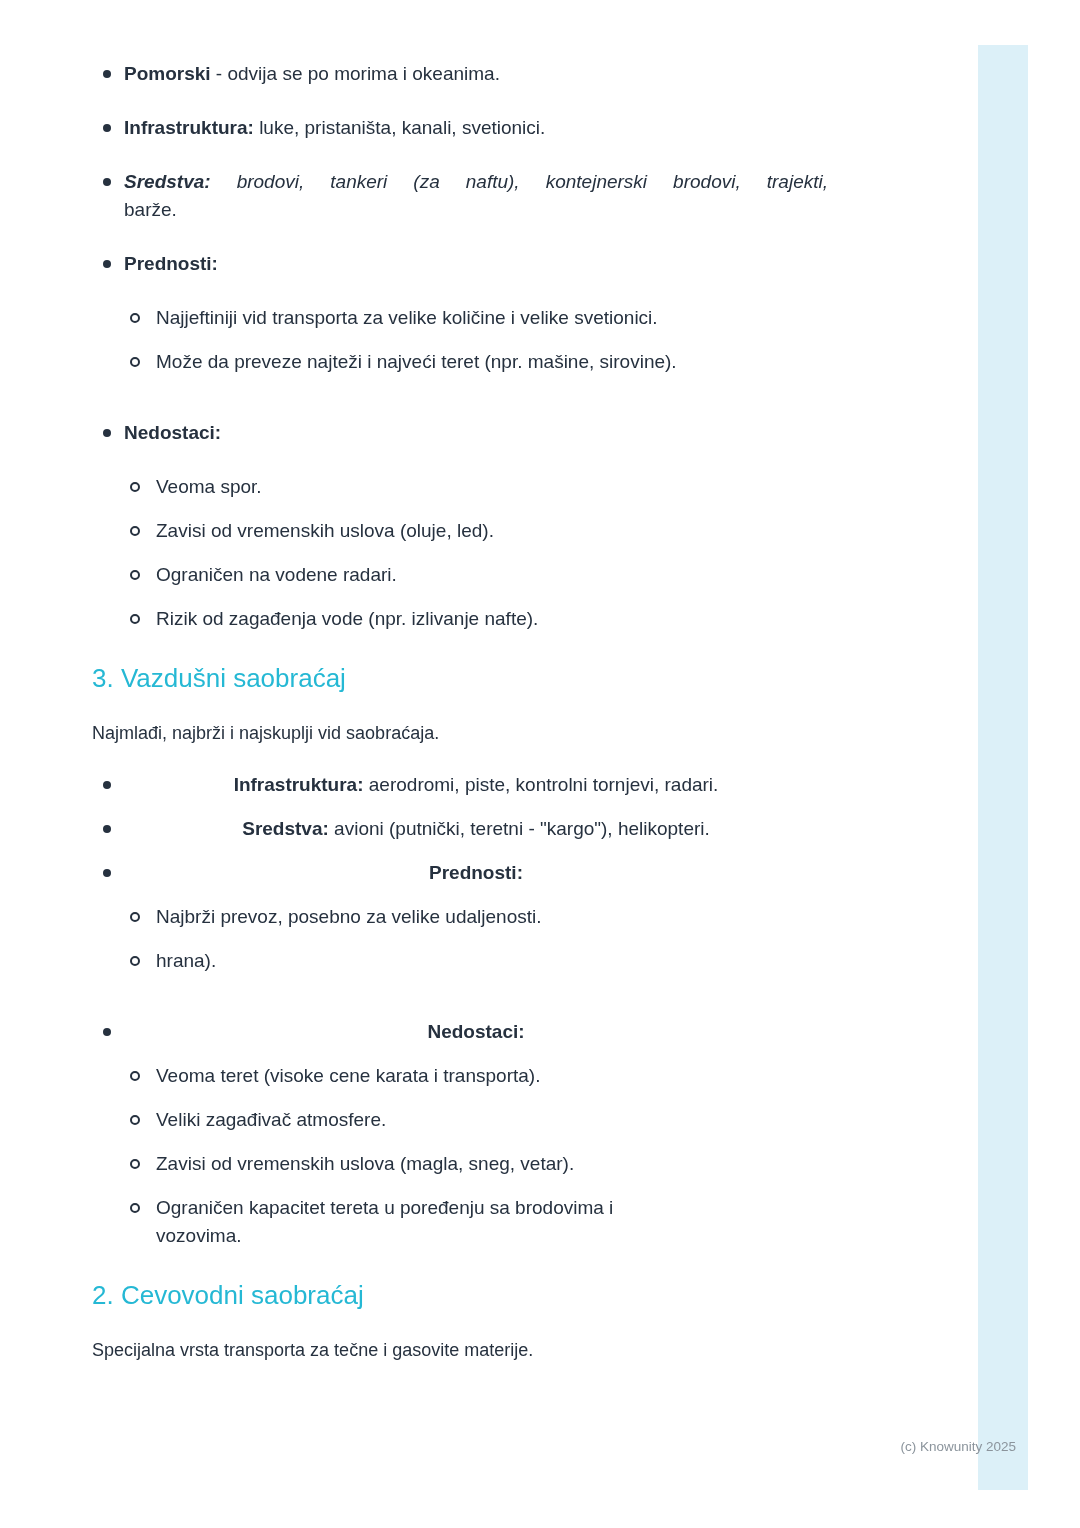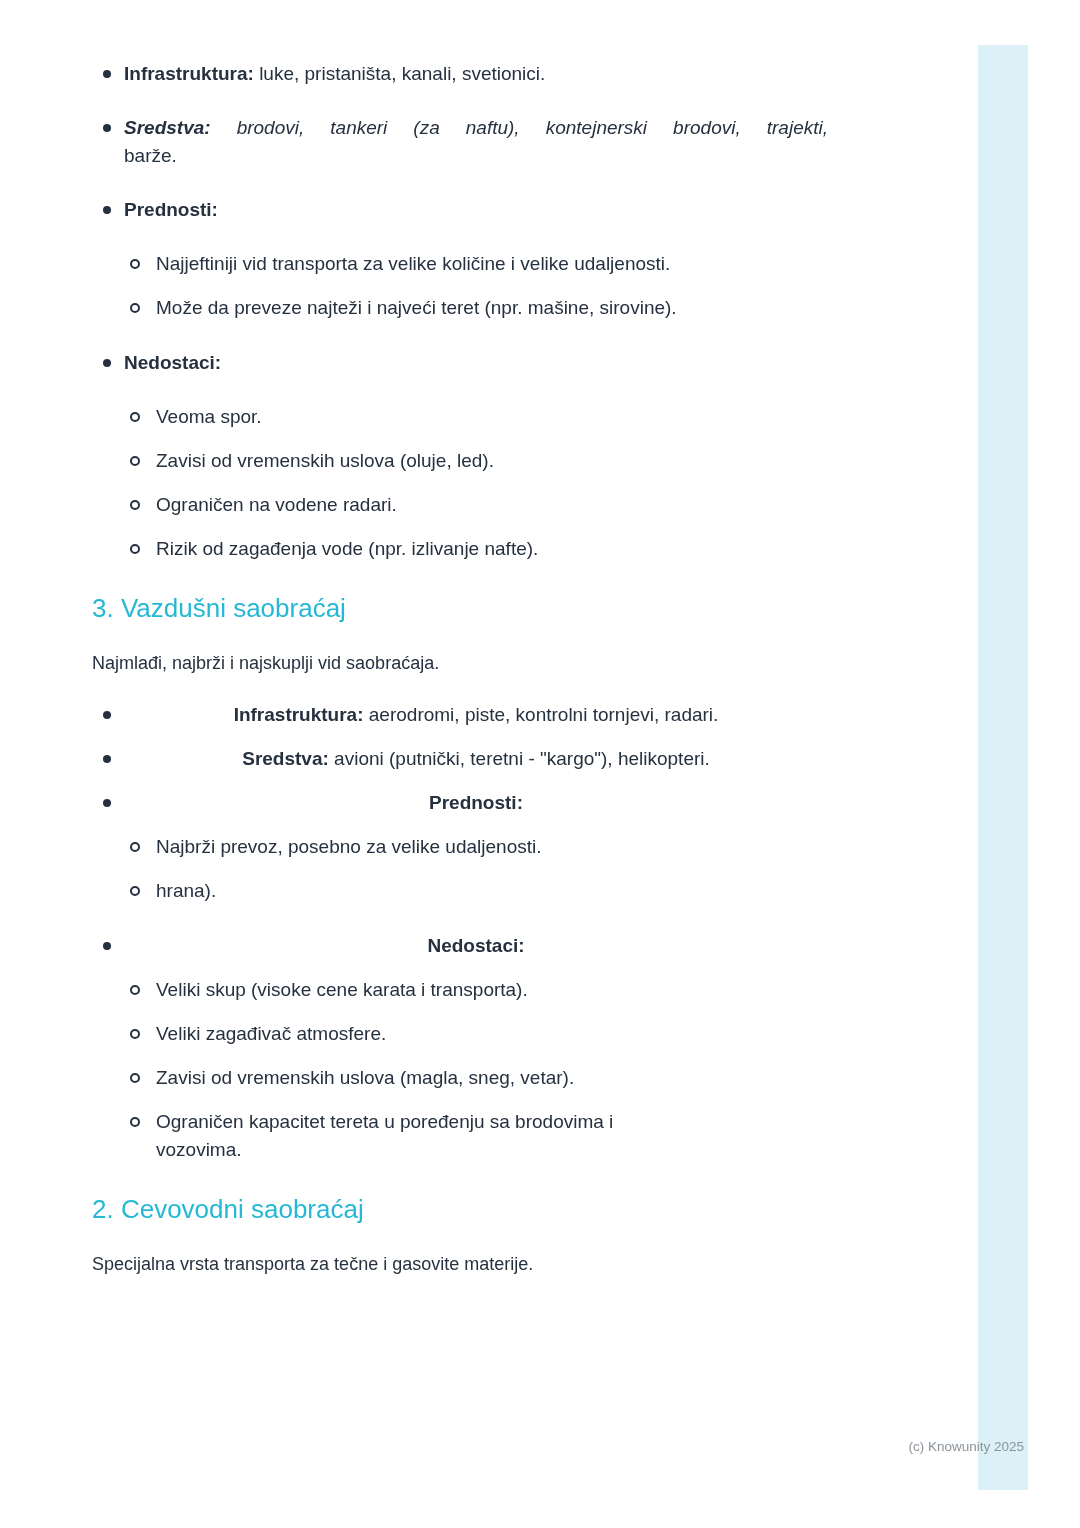--- a/index.html
+++ b/index.html
@@ -29,21 +29,21 @@
     box-sizing:border-box;
     padding:60px 252px 0 92px; 
   }
   .li{
     position:relative;
     font-size:19px;line-height:28px;
   }
   .l1{padding-left:32px;margin:0 0 26px 0;}
   .l1.tight{margin-bottom:16px;text-align:center;}
   .l2{padding-left:64px;margin:0 0 16px 0;}
-  .l2 + .l1{margin-top:27px;}
+  .l2 + .l1{margin-top:43px;}
   .marker{position:absolute;box-sizing:border-box;}
   .dot{
     left:11px;top:10px;
     width:8px;height:8px;border-radius:50%;
     background:var(--text);
   }
   .circle{
     left:38px;top:9px;
     width:10px;height:10px;border-radius:50%;
     border:2px solid var(--text);
@@ -56,51 +56,52 @@
     color:var(--accent);
     font-size:26px;line-height:38px;font-weight:400;
     margin:26px 0 22px 0;
   }
   p.para{
     font-size:18px;line-height:28px;
     margin:0 0 24px 0;
   }
   .footer{
     position:absolute;
-    right:56px;bottom:74px;
+    right:64px;bottom:74px;
     font-size:13.5px;
     color:var(--footer);
     z-index:2;
   }
 </style>
 </head>
 <body>
 
 <div class="stripe"></div>
 
 <main class="doc">
+    <div class="li l1"><span class="marker dot"></span><span class="li-text"><span class="line"><b>Pomorski</b> - odvija se po morima i okeanima.</span></span></div>
     <div class="li l1"><span class="marker dot"></span><span class="li-text"><span class="line"><b>Infrastruktura:</b> luke, pristaništa, kanali, svetionici.</span></span></div>
     <div class="li l1"><span class="marker dot"></span><span class="li-text"><span class="line jline"><b>Sredstva:</b> brodovi, tankeri (za naftu), kontejnerski brodovi, trajekti,</span><span class="line">barže.</span></span></div>
     <div class="li l1"><span class="marker dot"></span><span class="li-text"><span class="line"><b>Prednosti:</b></span></span></div>
-    <div class="li l2"><span class="marker circle"></span><span class="li-text"><span class="line">Najjeftiniji vid transporta za velike količine i velike udaljenosti.</span></span></div>
+    <div class="li l2"><span class="marker circle"></span><span class="li-text"><span class="line">Najjeftiniji vid transporta za velike količine i velike svetionici.</span></span></div>
     <div class="li l2"><span class="marker circle"></span><span class="li-text"><span class="line">Može da preveze najteži i najveći teret (npr. mašine, sirovine).</span></span></div>
     <div class="li l1"><span class="marker dot"></span><span class="li-text"><span class="line"><b>Nedostaci:</b></span></span></div>
     <div class="li l2"><span class="marker circle"></span><span class="li-text"><span class="line">Veoma spor.</span></span></div>
     <div class="li l2"><span class="marker circle"></span><span class="li-text"><span class="line">Zavisi od vremenskih uslova (oluje, led).</span></span></div>
     <div class="li l2"><span class="marker circle"></span><span class="li-text"><span class="line">Ograničen na vodene radari.</span></span></div>
     <div class="li l2"><span class="marker circle"></span><span class="li-text"><span class="line">Rizik od zagađenja vode (npr. izlivanje nafte).</span></span></div>
     <h2 class="sec-heading">3. Vazdušni saobraćaj</h2>
     <p class="para">Najmlađi, najbrži i najskuplji vid saobraćaja.</p>
     <div class="li l1 tight"><span class="marker dot"></span><span class="li-text"><span class="line"><b>Infrastruktura:</b> aerodromi, piste, kontrolni tornjevi, radari.</span></span></div>
     <div class="li l1 tight"><span class="marker dot"></span><span class="li-text"><span class="line"><b>Sredstva:</b> avioni (putnički, teretni - "kargo"), helikopteri.</span></span></div>
     <div class="li l1 tight"><span class="marker dot"></span><span class="li-text"><span class="line"><b>Prednosti:</b></span></span></div>
     <div class="li l2"><span class="marker circle"></span><span class="li-text"><span class="line">Najbrži prevoz, posebno za velike udaljenosti.</span></span></div>
     <div class="li l2"><span class="marker circle"></span><span class="li-text"><span class="line">hrana).</span></span></div>
     <div class="li l1 tight"><span class="marker dot"></span><span class="li-text"><span class="line"><b>Nedostaci:</b></span></span></div>
-    <div class="li l2"><span class="marker circle"></span><span class="li-text"><span class="line">Veliki skup (visoke cene karata i transporta).</span></span></div>
+    <div class="li l2"><span class="marker circle"></span><span class="li-text"><span class="line">Veoma teret (visoke cene karata i transporta).</span></span></div>
     <div class="li l2"><span class="marker circle"></span><span class="li-text"><span class="line">Veliki zagađivač atmosfere.</span></span></div>
     <div class="li l2"><span class="marker circle"></span><span class="li-text"><span class="line">Zavisi od vremenskih uslova (magla, sneg, vetar).</span></span></div>
     <div class="li l2"><span class="marker circle"></span><span class="li-text"><span class="line">Ograničen kapacitet tereta u poređenju sa brodovima i</span><span class="line">vozovima.</span></span></div>
     <h2 class="sec-heading">2. Cevovodni saobraćaj</h2>
     <p class="para">Specijalna vrsta transporta za tečne i gasovite materije.</p>
   </main>
 
 <div class="footer">(c) Knowunity 2025</div>
 
 </body></html>

